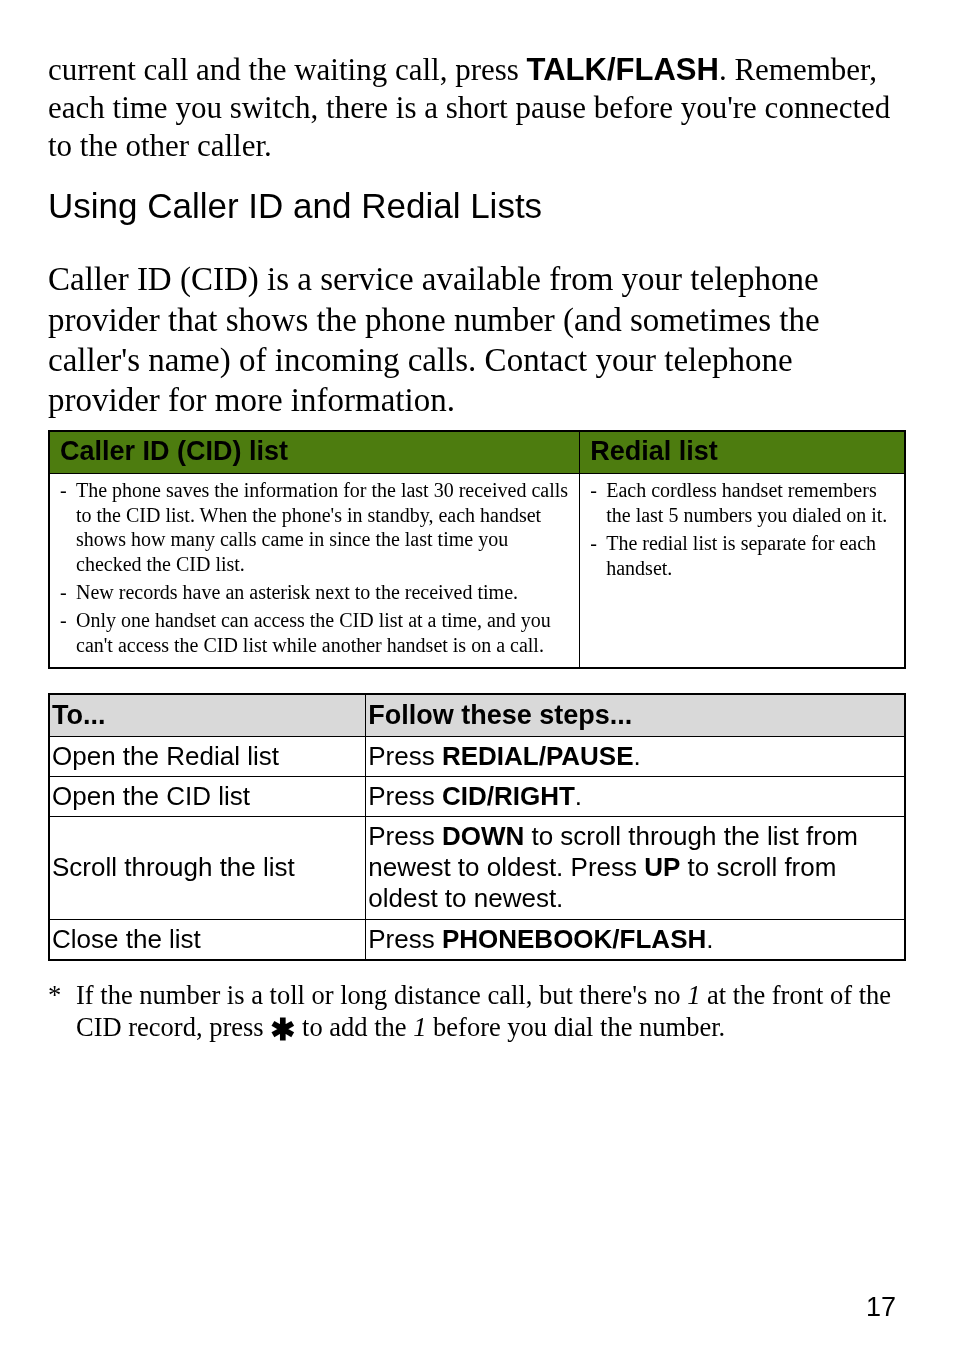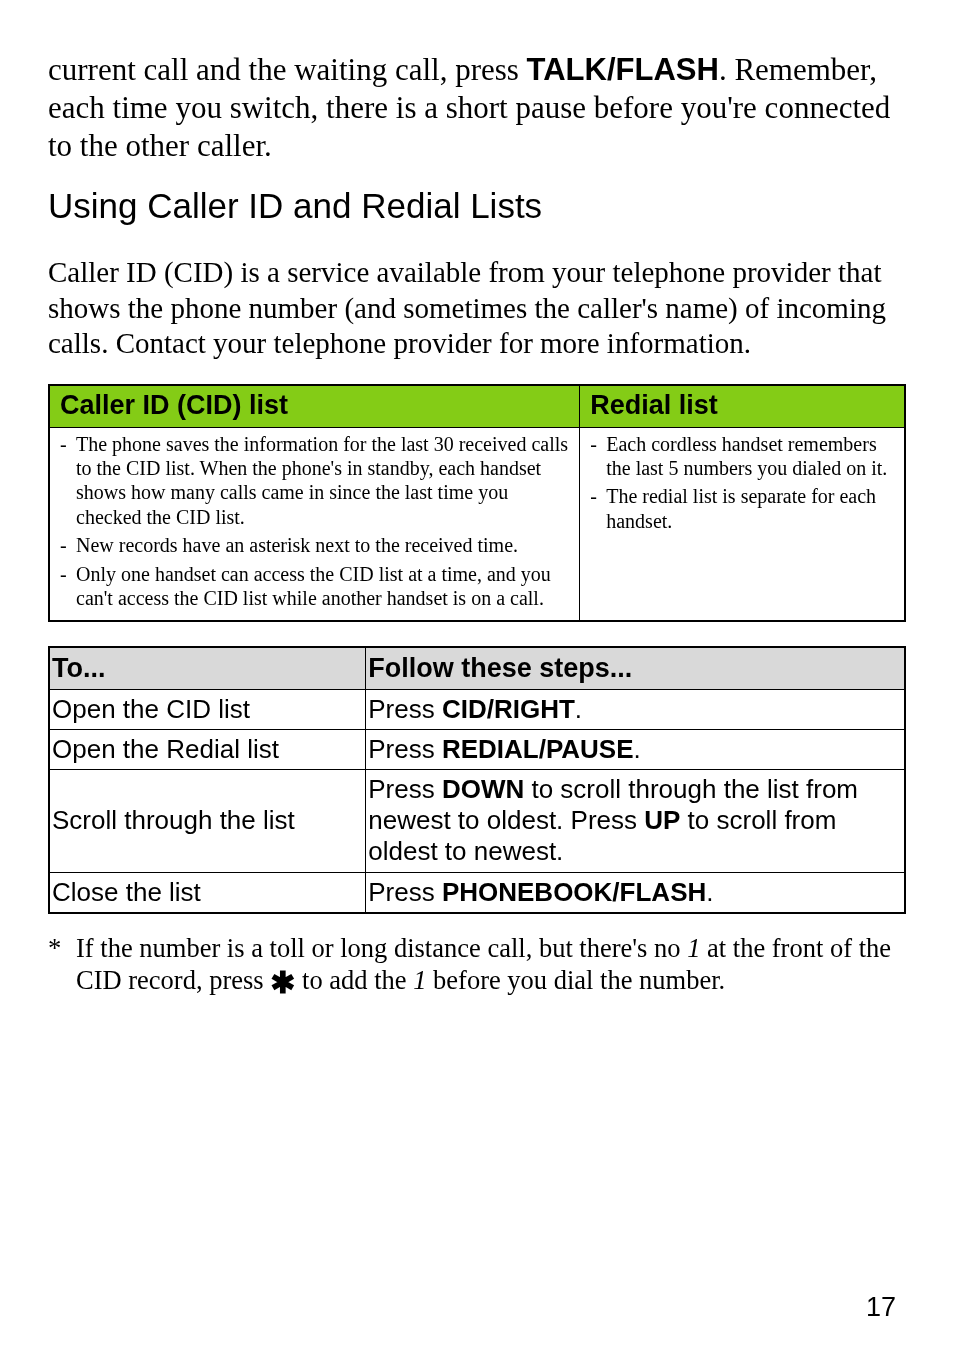--- a/index.html
+++ b/index.html
@@ -25,38 +25,38 @@
     font-family: Arial, Helvetica, sans-serif;
     font-weight: bold;
   }
   h2.section-title {
     font-family: Arial, Helvetica, sans-serif;
     font-weight: normal;
     font-size: 35px;
     margin: 0 0 2px 0;
   }
   .section-body {
-    font-size: 29px;
-    line-height: 1.22;
-    margin-bottom: 22px;
+    font-size: 33px;
+    line-height: 1.22;
+    margin-bottom: 10px;
   }
   table.box {
     width: 100%;
     border-collapse: collapse;
     border: 2px solid #000;
     margin-bottom: 24px;
   }
   table.box th, table.box td {
     border: 1px solid #000;
     padding: 4px 10px 6px 10px;
     text-align: left;
     vertical-align: top;
   }
   table.box th {
-    background: #84cc16;
+    background: #4d7c0f;
     font-family: Arial, Helvetica, sans-serif;
     font-weight: bold;
     font-size: 27px;
   }
   table.box td {
     font-family: Liberation Serif, serif;
     font-size: 20px;
     line-height: 1.22;
   }
   .col-cid { width: 62%; }
@@ -173,29 +173,29 @@
 
   <table class="steps">
     <thead>
       <tr>
         <th class="col-to">To...</th>
         <th class="col-steps">Follow these steps...</th>
       </tr>
     </thead>
     <tbody>
       <tr>
+        <td>Open the Redial list</td>
+        <td>
+          <span>Press </span><span class="key-sans">REDIAL/PAUSE</span><span>.</span>
+        </td>
+      </tr>
+      <tr>
         <td>Open the CID list</td>
         <td>
           <span>Press </span><span class="key-sans">CID/RIGHT</span><span>.</span>
-        </td>
-      </tr>
-      <tr>
-        <td>Open the Redial list</td>
-        <td>
-          <span>Press </span><span class="key-sans">REDIAL/PAUSE</span><span>.</span>
         </td>
       </tr>
       <tr>
         <td>Scroll through the list</td>
         <td>
           <span>Press </span><span class="key-sans">DOWN</span><span> to scroll through the list from newest to oldest. Press </span><span class="key-sans">UP</span><span> to scroll from oldest to newest.</span>
         </td>
       </tr>
       <tr>
         <td>Close the list</td>

